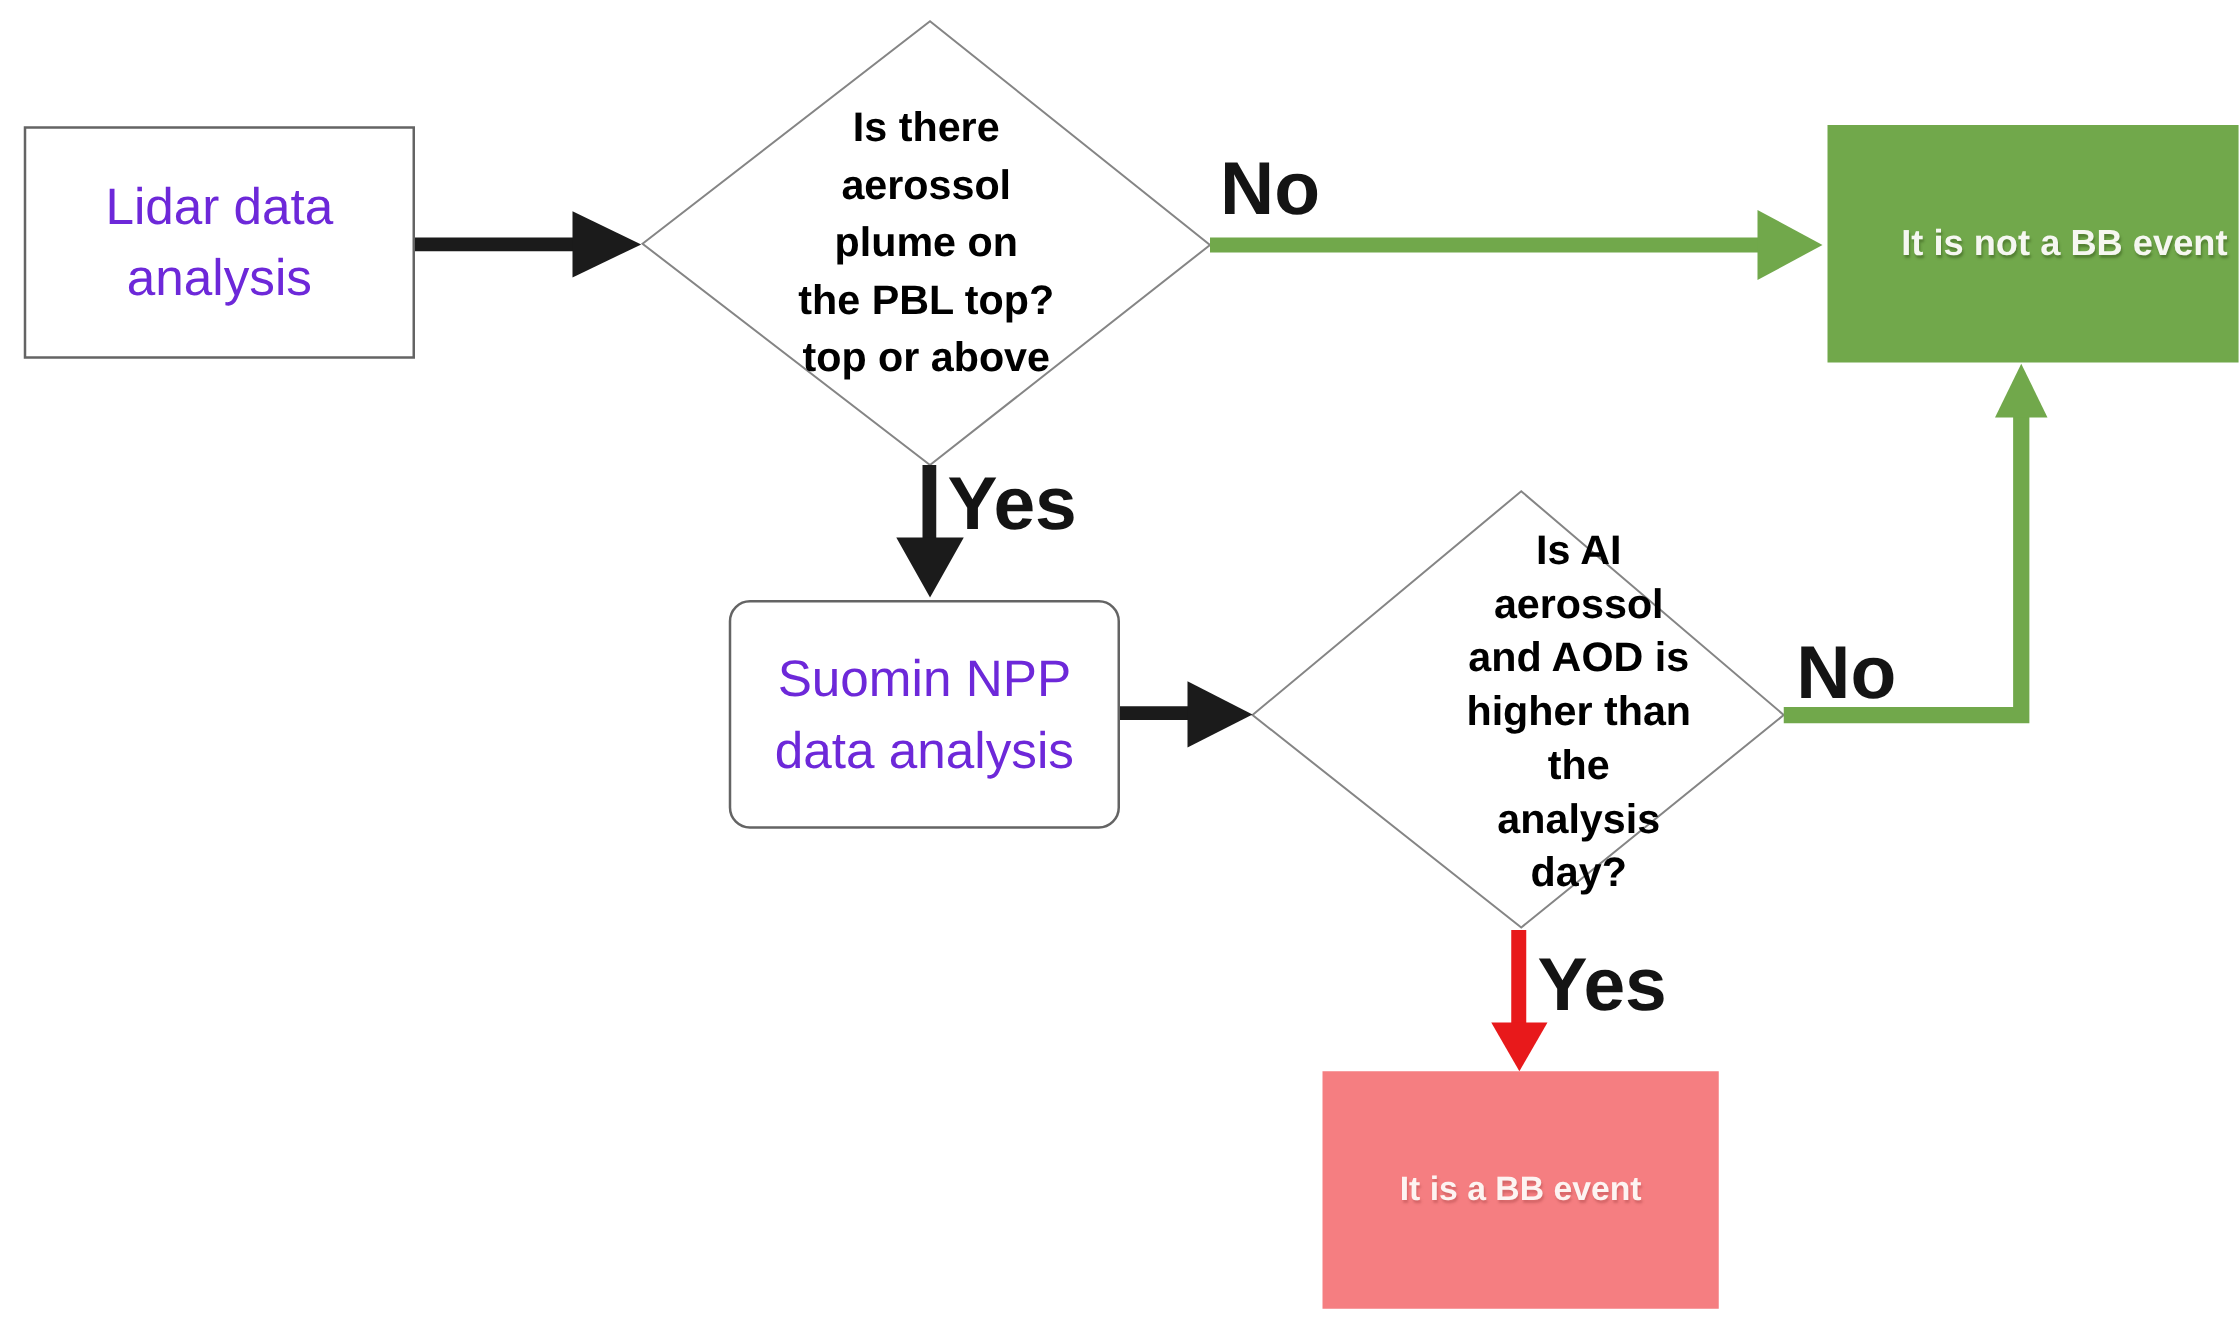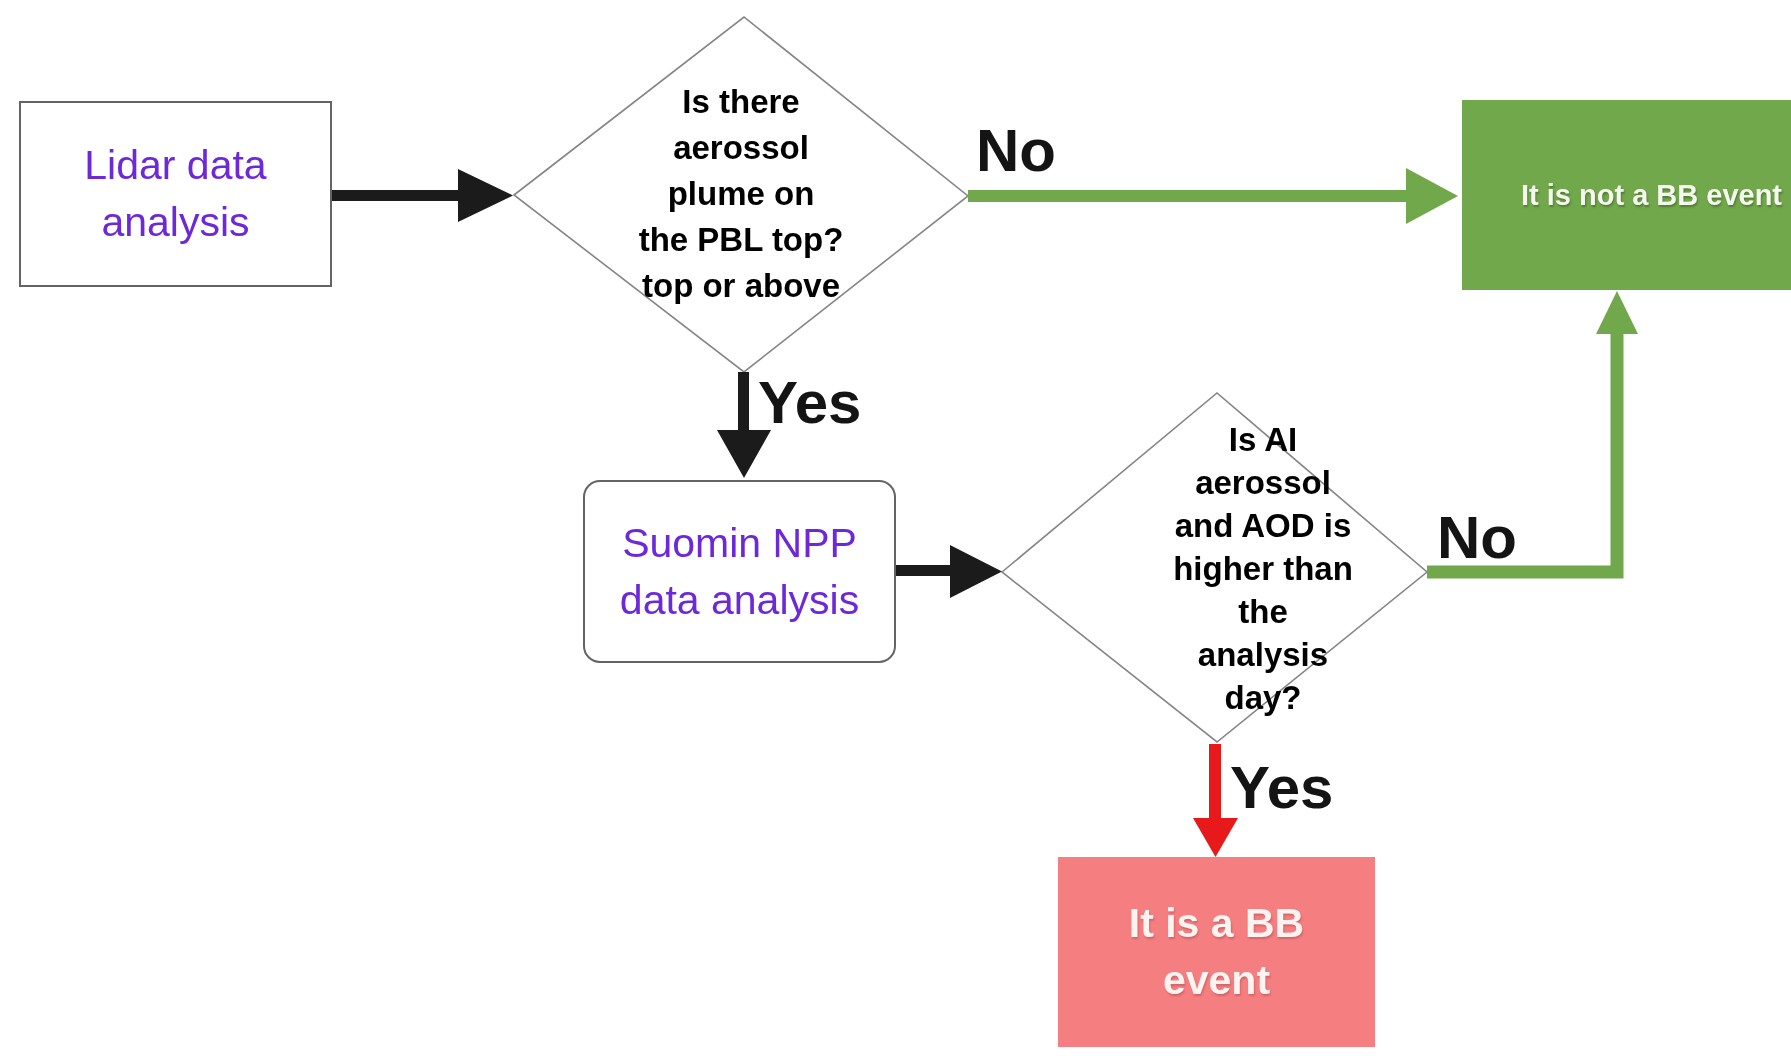--- a/index.html
+++ b/index.html
@@ -60,21 +60,21 @@
     font-weight: 700;
     font-size: 29px;
     line-height: 1.4;
     text-shadow: 1px 2px 2px rgba(45, 75, 20, 0.45);
   }
   #node-isbb {
     left: 1058px; top: 857px; width: 317px; height: 190px;
     background: var(--red-box, #f57e81);
     color: #fdf4f2;
     font-weight: 700;
-    font-size: 41px;
+    font-size: 27px;
     line-height: 1.4;
     text-shadow: 1px 2px 2px rgba(150, 55, 55, 0.35);
   }
   .rect-node .node-label, #node-notbb .node-label, #node-isbb .node-label {
     padding: 0 16px;
   }
   .diamond-text {
     position: absolute;
     display: flex;
     flex-direction: column;

